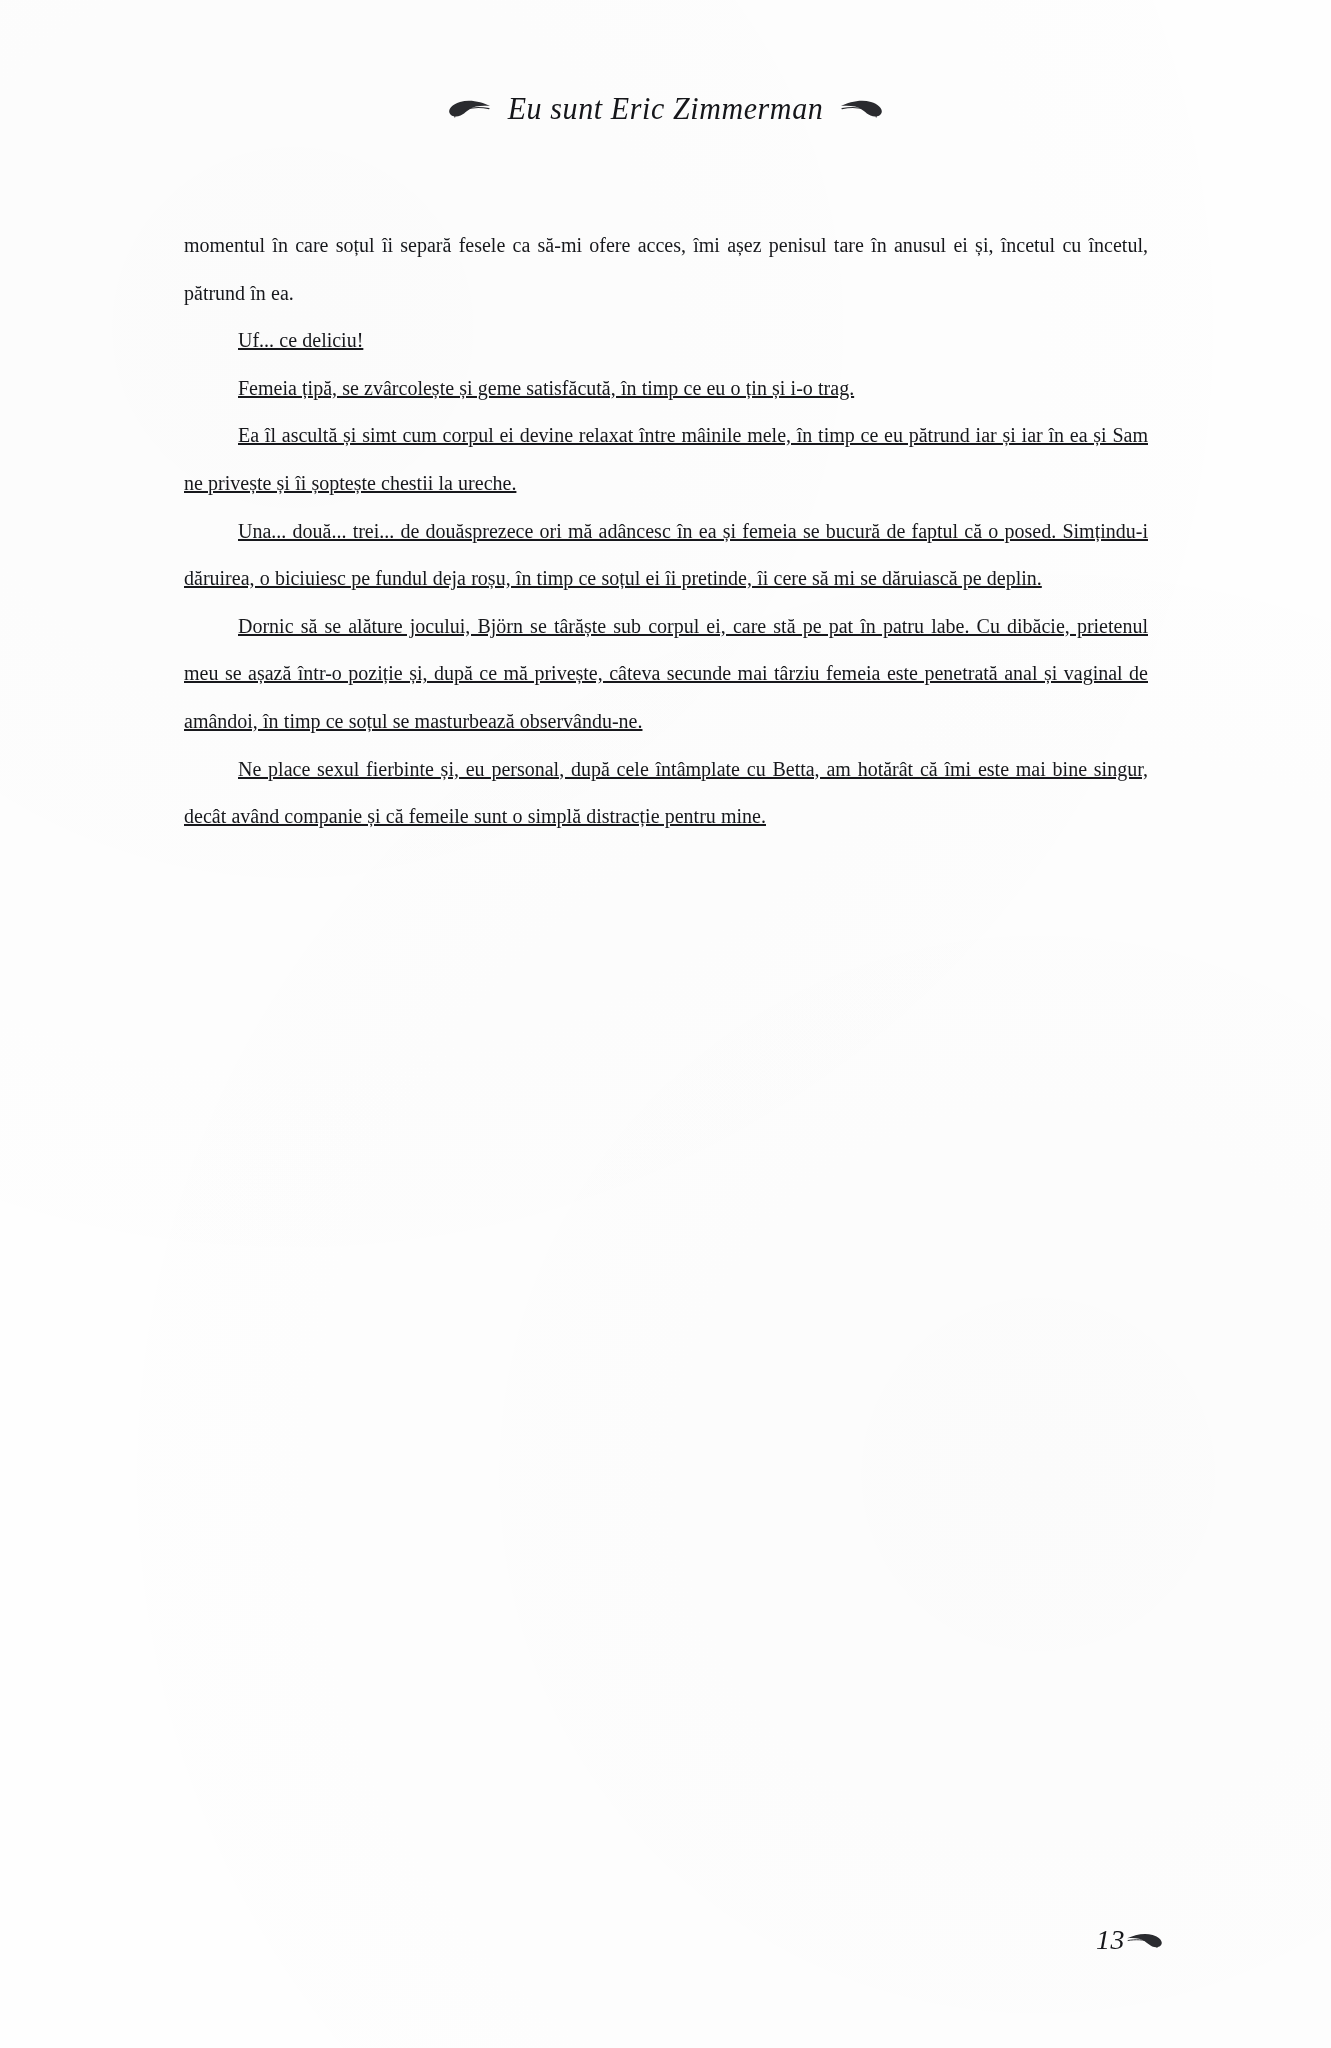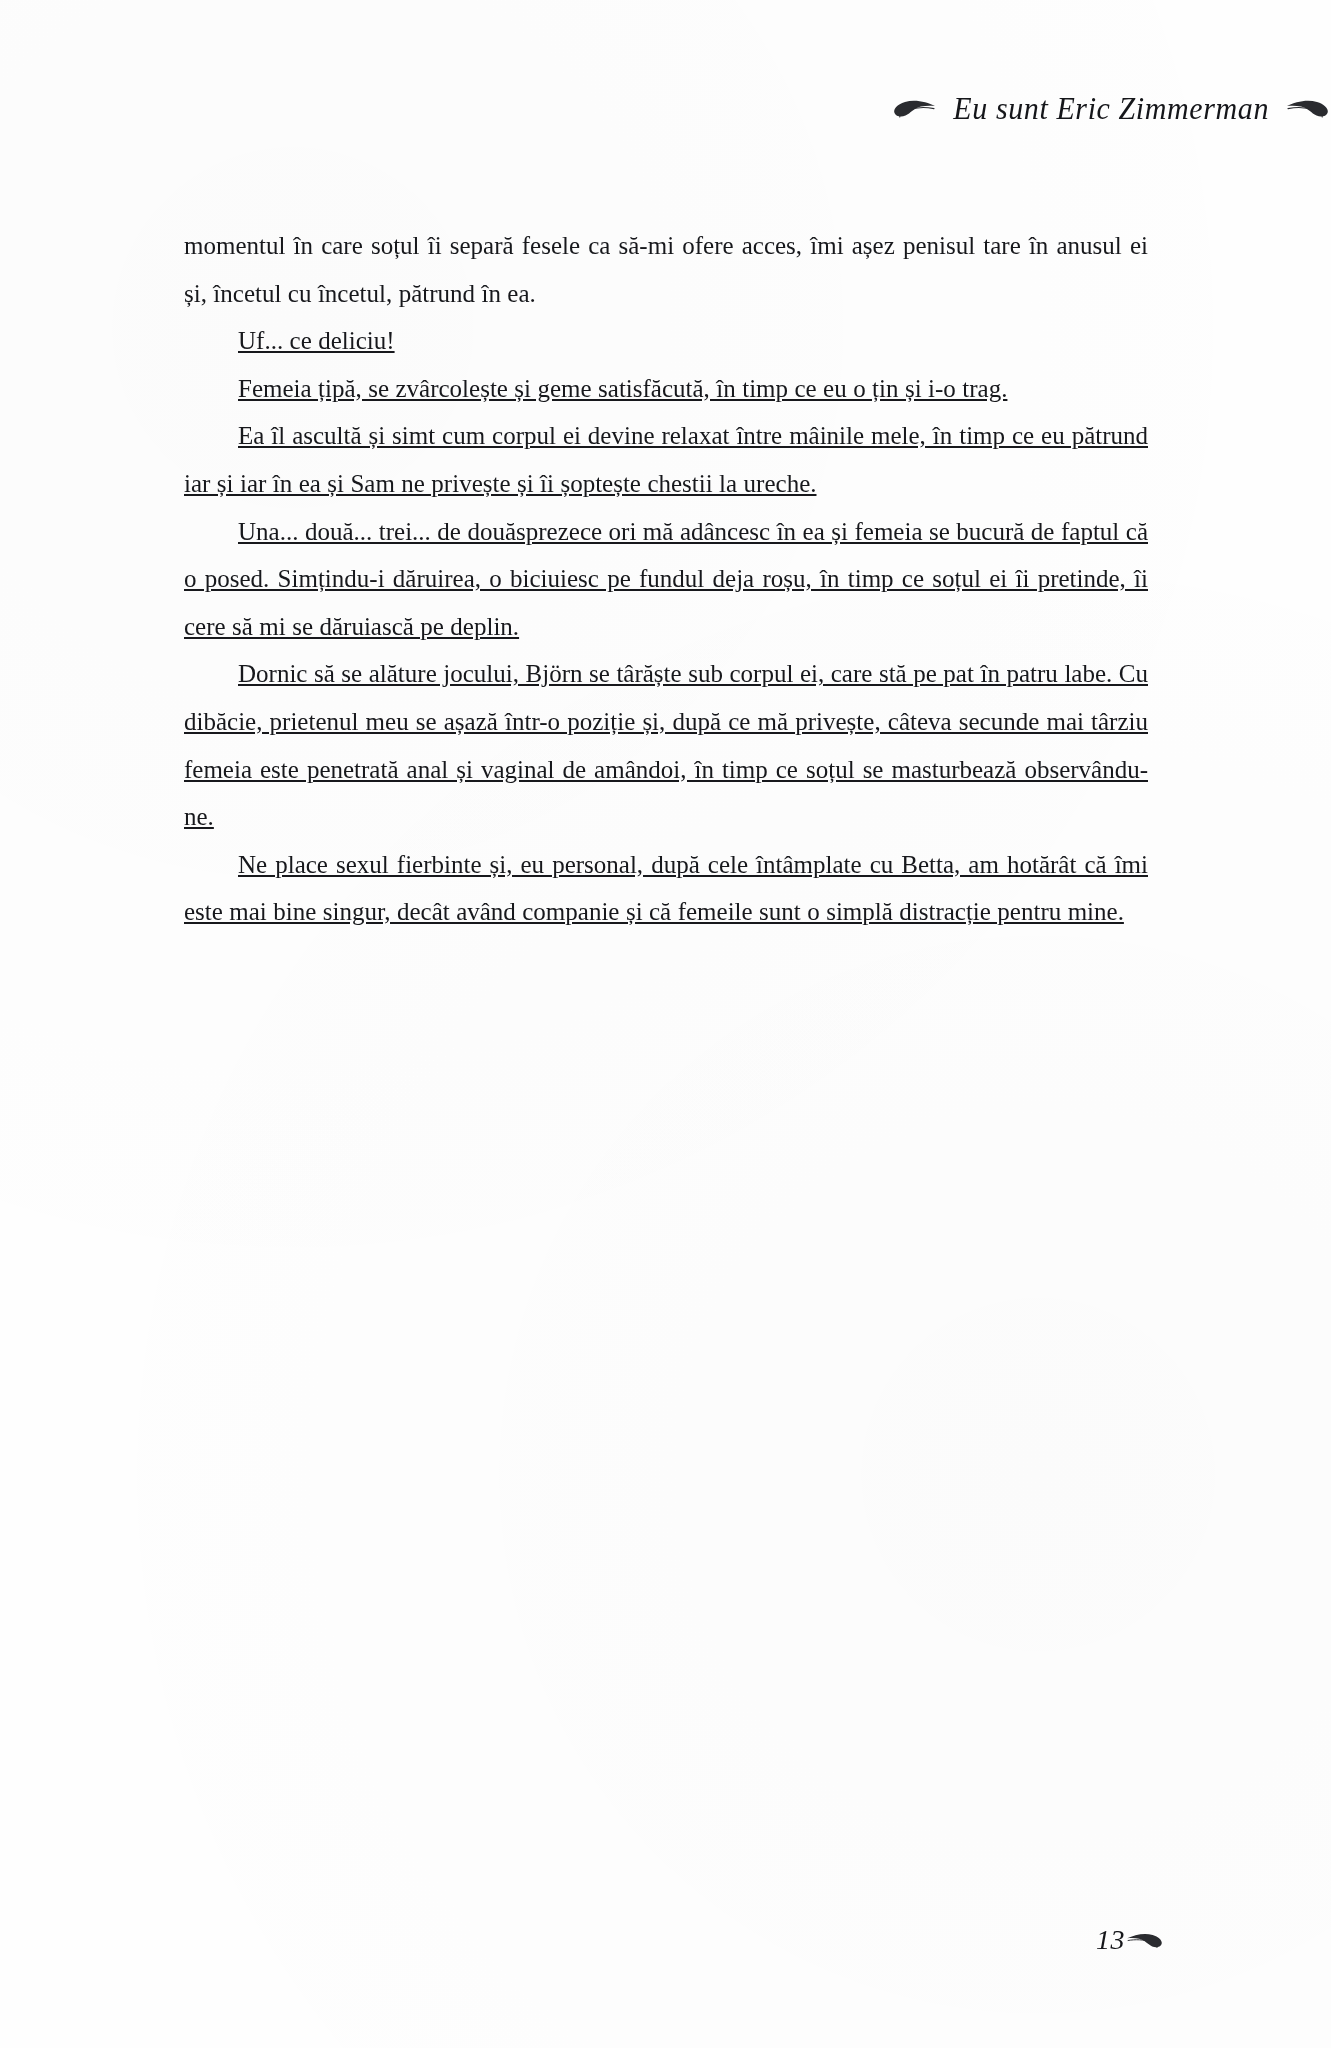--- a/index.html
+++ b/index.html
@@ -28,21 +28,21 @@
   }
 
   
   .running-header {
     position: absolute;
     top: 86px;
     left: 0;
     right: 0;
     display: flex;
     align-items: center;
-    justify-content: flex-end;
+    justify-content: center;
     gap: 16px;
     height: 44px;
   }
   .header-title {
     font-family: "Liberation Serif", "DejaVu Serif", serif;
     font-style: italic;
     font-size: 30px;
     letter-spacing: 0.6px;
     color: #15161a;
     white-space: nowrap;
@@ -59,21 +59,21 @@
 
   
   .body-block {
     position: absolute;
     top: 222px;
     left: 184px;
     width: 964px;
   }
   .para {
     margin: 0;
-    font-size: 25px;
+    font-size: 20px;
     line-height: 47.6px;
     text-align: justify;
     text-justify: inter-word;
     text-indent: 0;
     color: #17181c;
     hyphens: manual;
     word-spacing: 0.2px;
   }
   .para.indent {
     text-indent: 54px;

